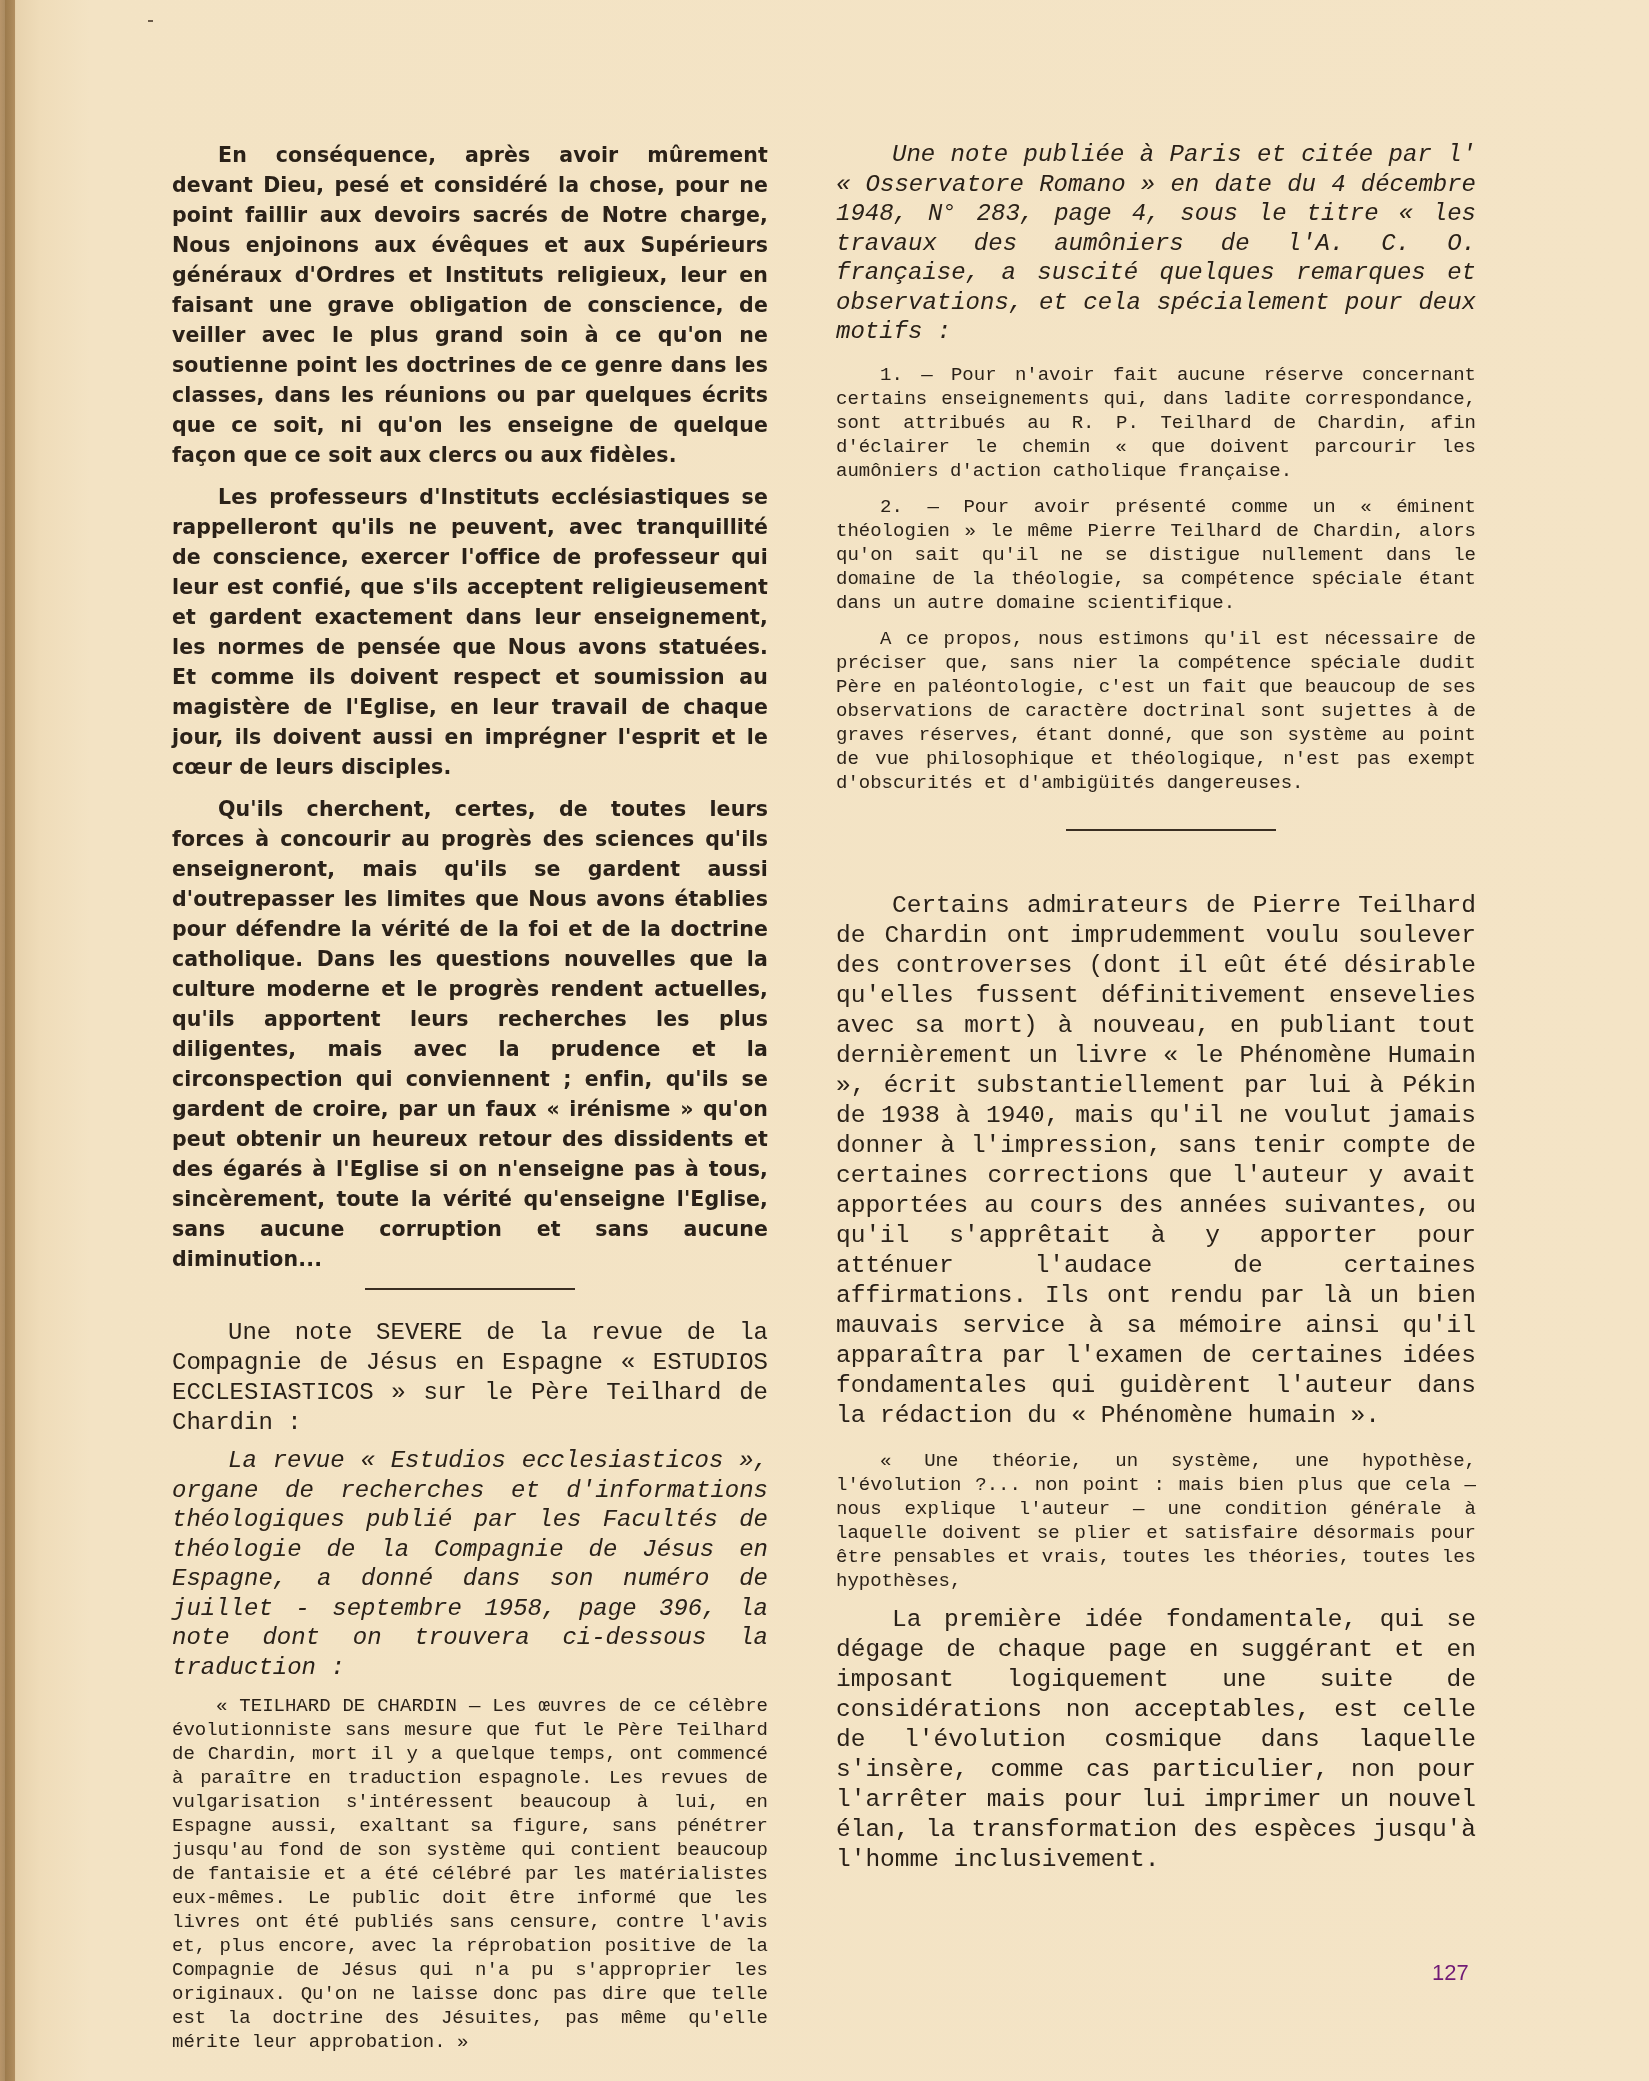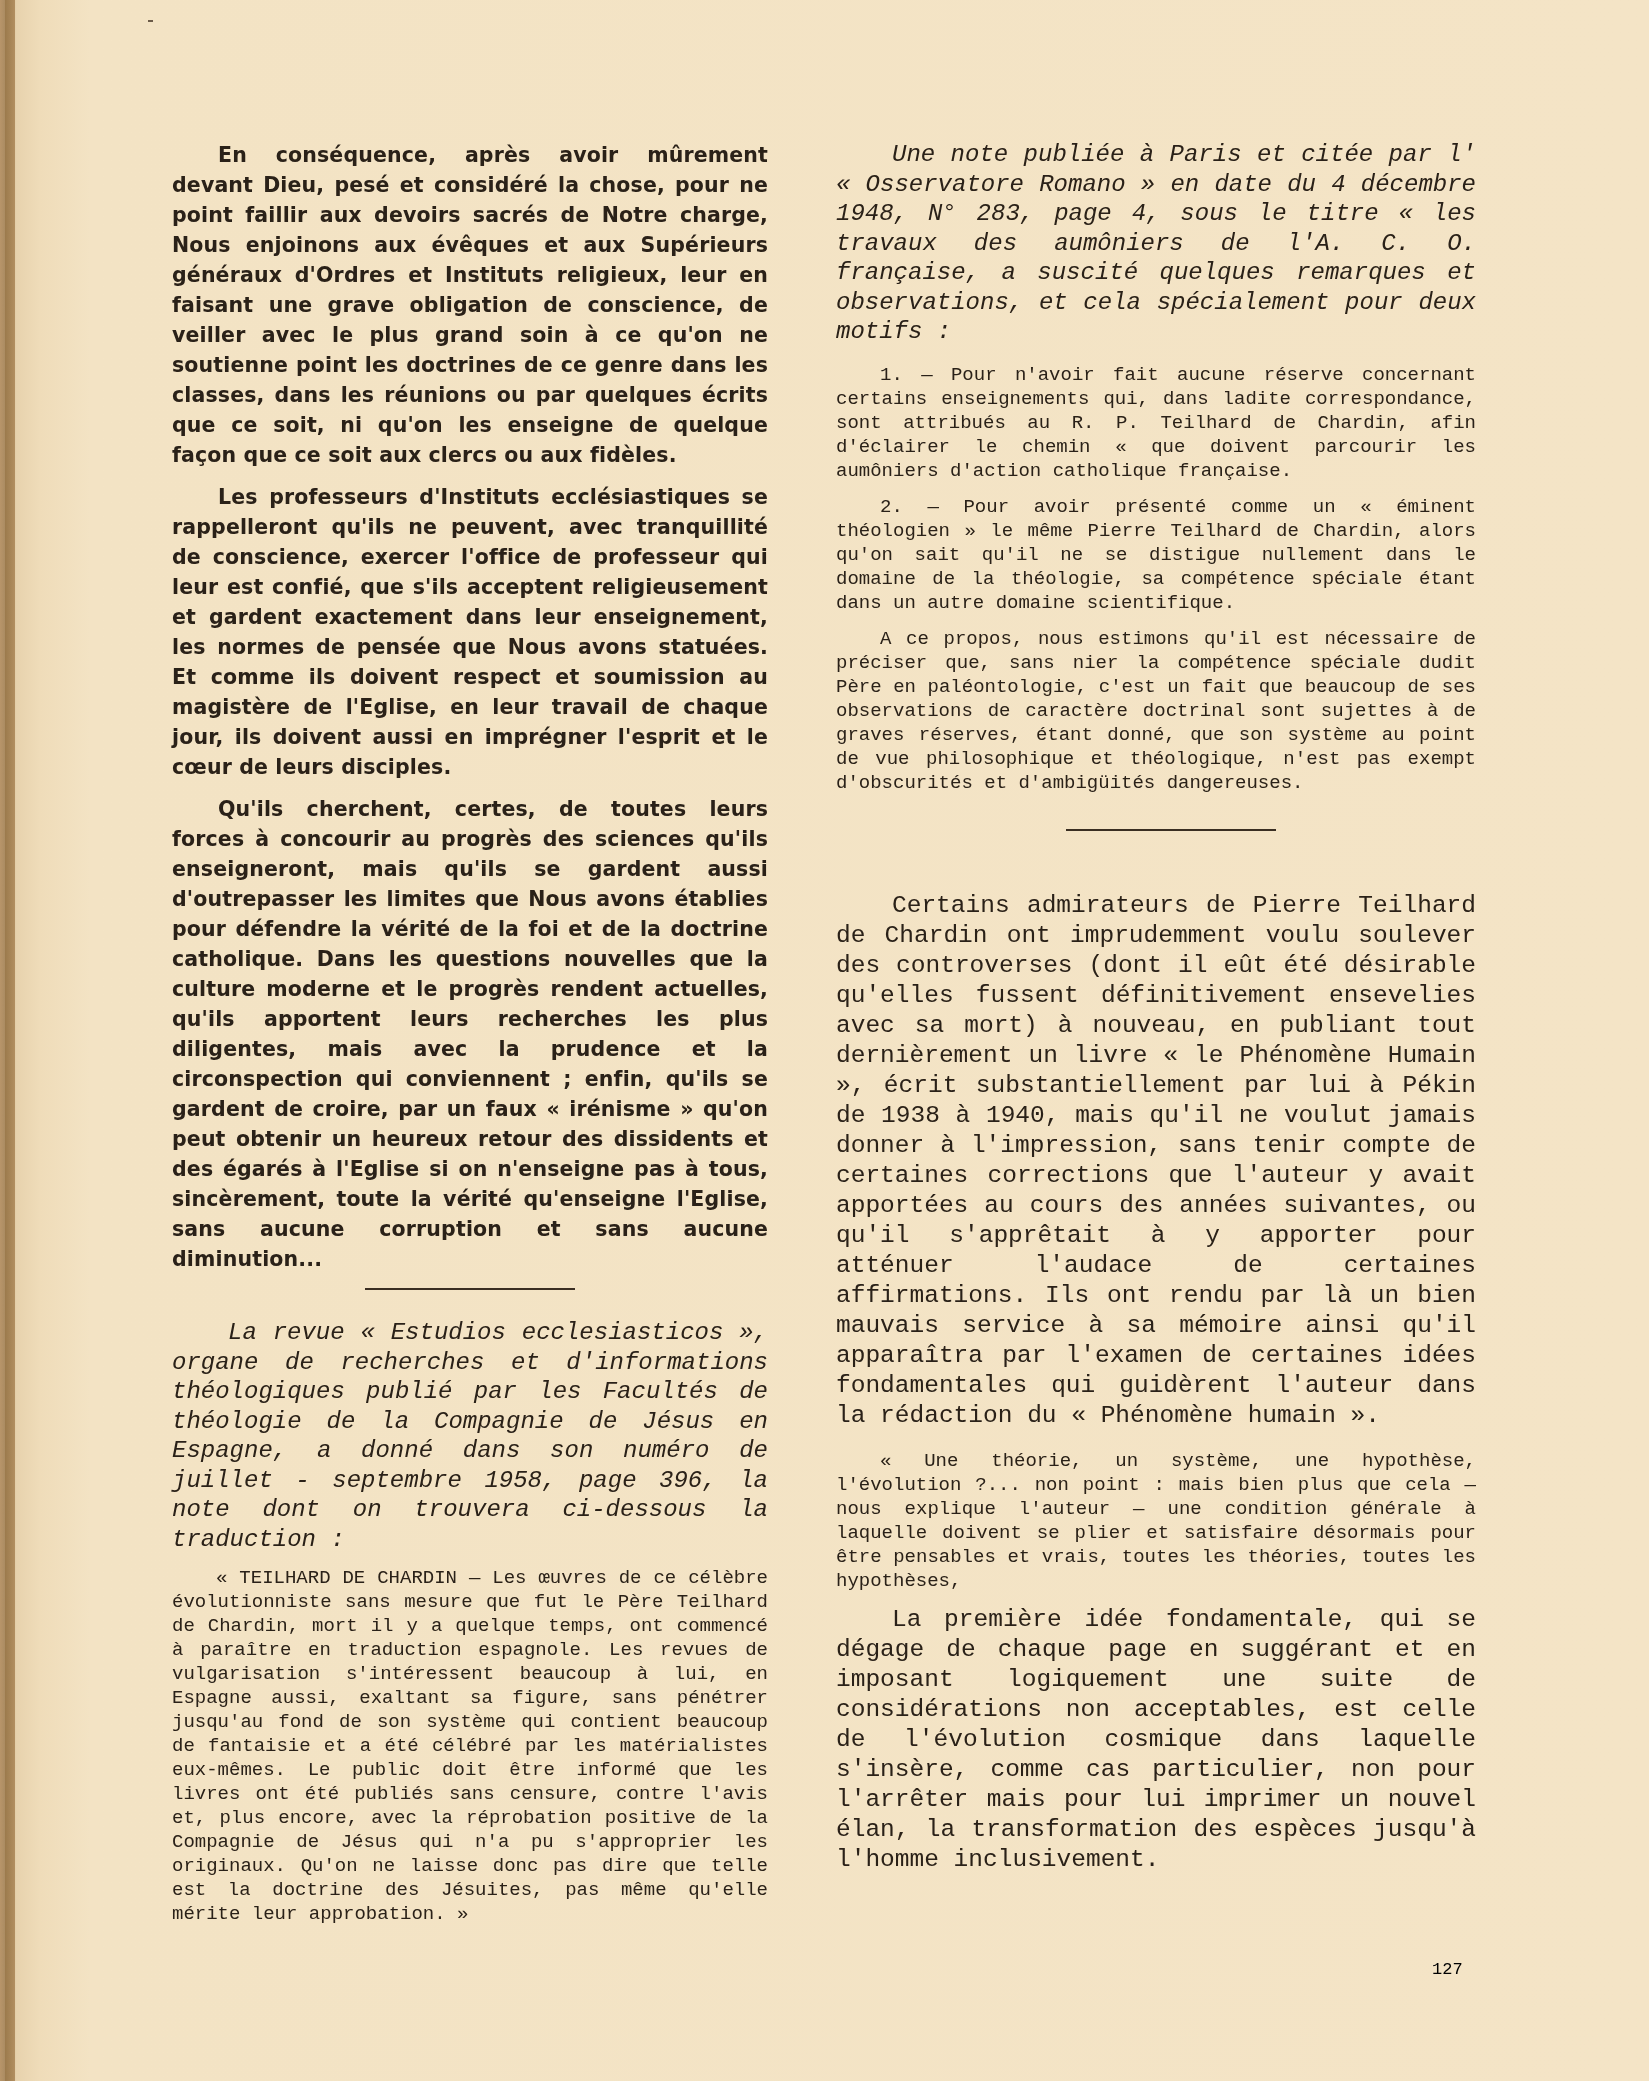--- a/index.html
+++ b/index.html
@@ -49,38 +49,39 @@
   }
   .cite i { font-style: italic; }
   .cite-block { padding-left: 218px; margin-top: 16px; }
   .cite-block .cite { text-align: left; }
   .rule {
     width: 210px; height: 0; border-top: 2px solid #3a2e22;
     margin: 0 auto;
   }
   .page-number {
     position: absolute; left: 1432px; top: 1960px;
-    font-family: Liberation Mono, monospace; font-size: 17px; color: #000000;
+    font-family: Liberation Sans, sans-serif; font-size: 22px; color: #701a75;
   }
   .stray-dot { position: absolute; width: 5px; height: 2px; background: #6b5b48; }
 </style>
 </head>
 <body>
 
 <div class="page-bg"></div>
 <div class="spine"></div>
 <div class="stray-dot" style="left:148px; top:20px;"></div>
 
 <div class="col col-left">
   <p class="sans">En conséquence, après avoir mûrement devant Dieu, pesé et considéré la chose, pour ne point faillir aux devoirs sacrés de Notre charge, Nous enjoinons aux évêques et aux Supérieurs généraux d'Ordres et Instituts religieux, leur en faisant une grave obligation de conscience, de veiller avec le plus grand soin à ce qu'on ne soutienne point les doctrines de ce genre dans les classes, dans les réunions ou par quelques écrits que ce soit, ni qu'on les enseigne de quelque façon que ce soit aux clercs ou aux fidèles.</p>
   <p class="sans">Les professeurs d'Instituts ecclésiastiques se rappelleront qu'ils ne peuvent, avec tranquillité de conscience, exercer l'office de professeur qui leur est confié, que s'ils acceptent religieusement et gardent exactement dans leur enseignement, les normes de pensée que Nous avons statuées. Et comme ils doivent respect et soumission au magistère de l'Eglise, en leur travail de chaque jour, ils doivent aussi en imprégner l'esprit et le cœur de leurs disciples.</p>
   <p class="sans" style="margin-bottom:14px;">Qu'ils cherchent, certes, de toutes leurs forces à concourir au progrès des sciences qu'ils enseigneront, mais qu'ils se gardent aussi d'outrepasser les limites que Nous avons établies pour défendre la vérité de la foi et de la doctrine catholique. Dans les questions nouvelles que la culture moderne et le progrès rendent actuelles, qu'ils apportent leurs recherches les plus diligentes, mais avec la prudence et la circonspection qui conviennent ; enfin, qu'ils se gardent de croire, par un faux « irénisme » qu'on peut obtenir un heureux retour des dissidents et des égarés à l'Eglise si on n'enseigne pas à tous, sincèrement, toute la vérité qu'enseigne l'Eglise, sans aucune corruption et sans aucune diminution...</p>
 
   <div class="rule" style="margin-bottom:28px;"></div>
 
+  <p class="serif lead">Une note SEVERE de la revue de la Compagnie de Jésus en Espagne « ESTUDIOS ECCLESIASTICOS » sur le Père Teilhard de Chardin :</p>
   <p class="serif lead-italic">La revue « Estudios ecclesiasticos », organe de recherches et d'informations théologiques publié par les Facultés de théologie de la Compagnie de Jésus en Espagne, a donné dans son numéro de juillet - septembre 1958, page 396, la note dont on trouvera ci-dessous la traduction :</p>
   <p class="serif small" style="margin-bottom:2px;">« TEILHARD DE CHARDIN — Les œuvres de ce célèbre évolutionniste sans mesure que fut le Père Teilhard de Chardin, mort il y a quelque temps, ont commencé à paraître en traduction espagnole. Les revues de vulgarisation s'intéressent beaucoup à lui, en Espagne aussi, exaltant sa figure, sans pénétrer jusqu'au fond de son système qui contient beaucoup de fantaisie et a été célébré par les matérialistes eux-mêmes. Le public doit être informé que les livres ont été publiés sans censure, contre l'avis et, plus encore, avec la réprobation positive de la Compagnie de Jésus qui n'a pu s'approprier les originaux. Qu'on ne laisse donc pas dire que telle est la doctrine des Jésuites, pas même qu'elle mérite leur approbation. »</p>
 </div>
 
 <div class="col col-right">
   <p class="serif lead-italic" style="margin-bottom:16px;">Une note publiée à Paris et citée par l' « Osservatore Romano » en date du 4 décembre 1948, N° 283, page 4, sous le titre « les travaux des aumôniers de l'A. C. O. française, a suscité quelques remarques et observations, et cela spécialement pour deux motifs :</p>
   <p class="serif small">1. — Pour n'avoir fait aucune réserve concernant certains enseignements qui, dans ladite correspondance, sont attribués au R. P. Teilhard de Chardin, afin d'éclairer le chemin « que doivent parcourir les aumôniers d'action catholique française.</p>
   <p class="serif small">2. — Pour avoir présenté comme un « éminent théologien » le même Pierre Teilhard de Chardin, alors qu'on sait qu'il ne se distigue nullement dans le domaine de la théologie, sa compétence spéciale étant dans un autre domaine scientifique.</p>
   <p class="serif small" style="margin-bottom:0;">A ce propos, nous estimons qu'il est nécessaire de préciser que, sans nier la compétence spéciale dudit Père en paléontologie, c'est un fait que beaucoup de ses observations de caractère doctrinal sont sujettes à de graves réserves, étant donné, que son système au point de vue philosophique et théologique, n'est pas exempt d'obscurités et d'ambigüités dangereuses.</p>
 

